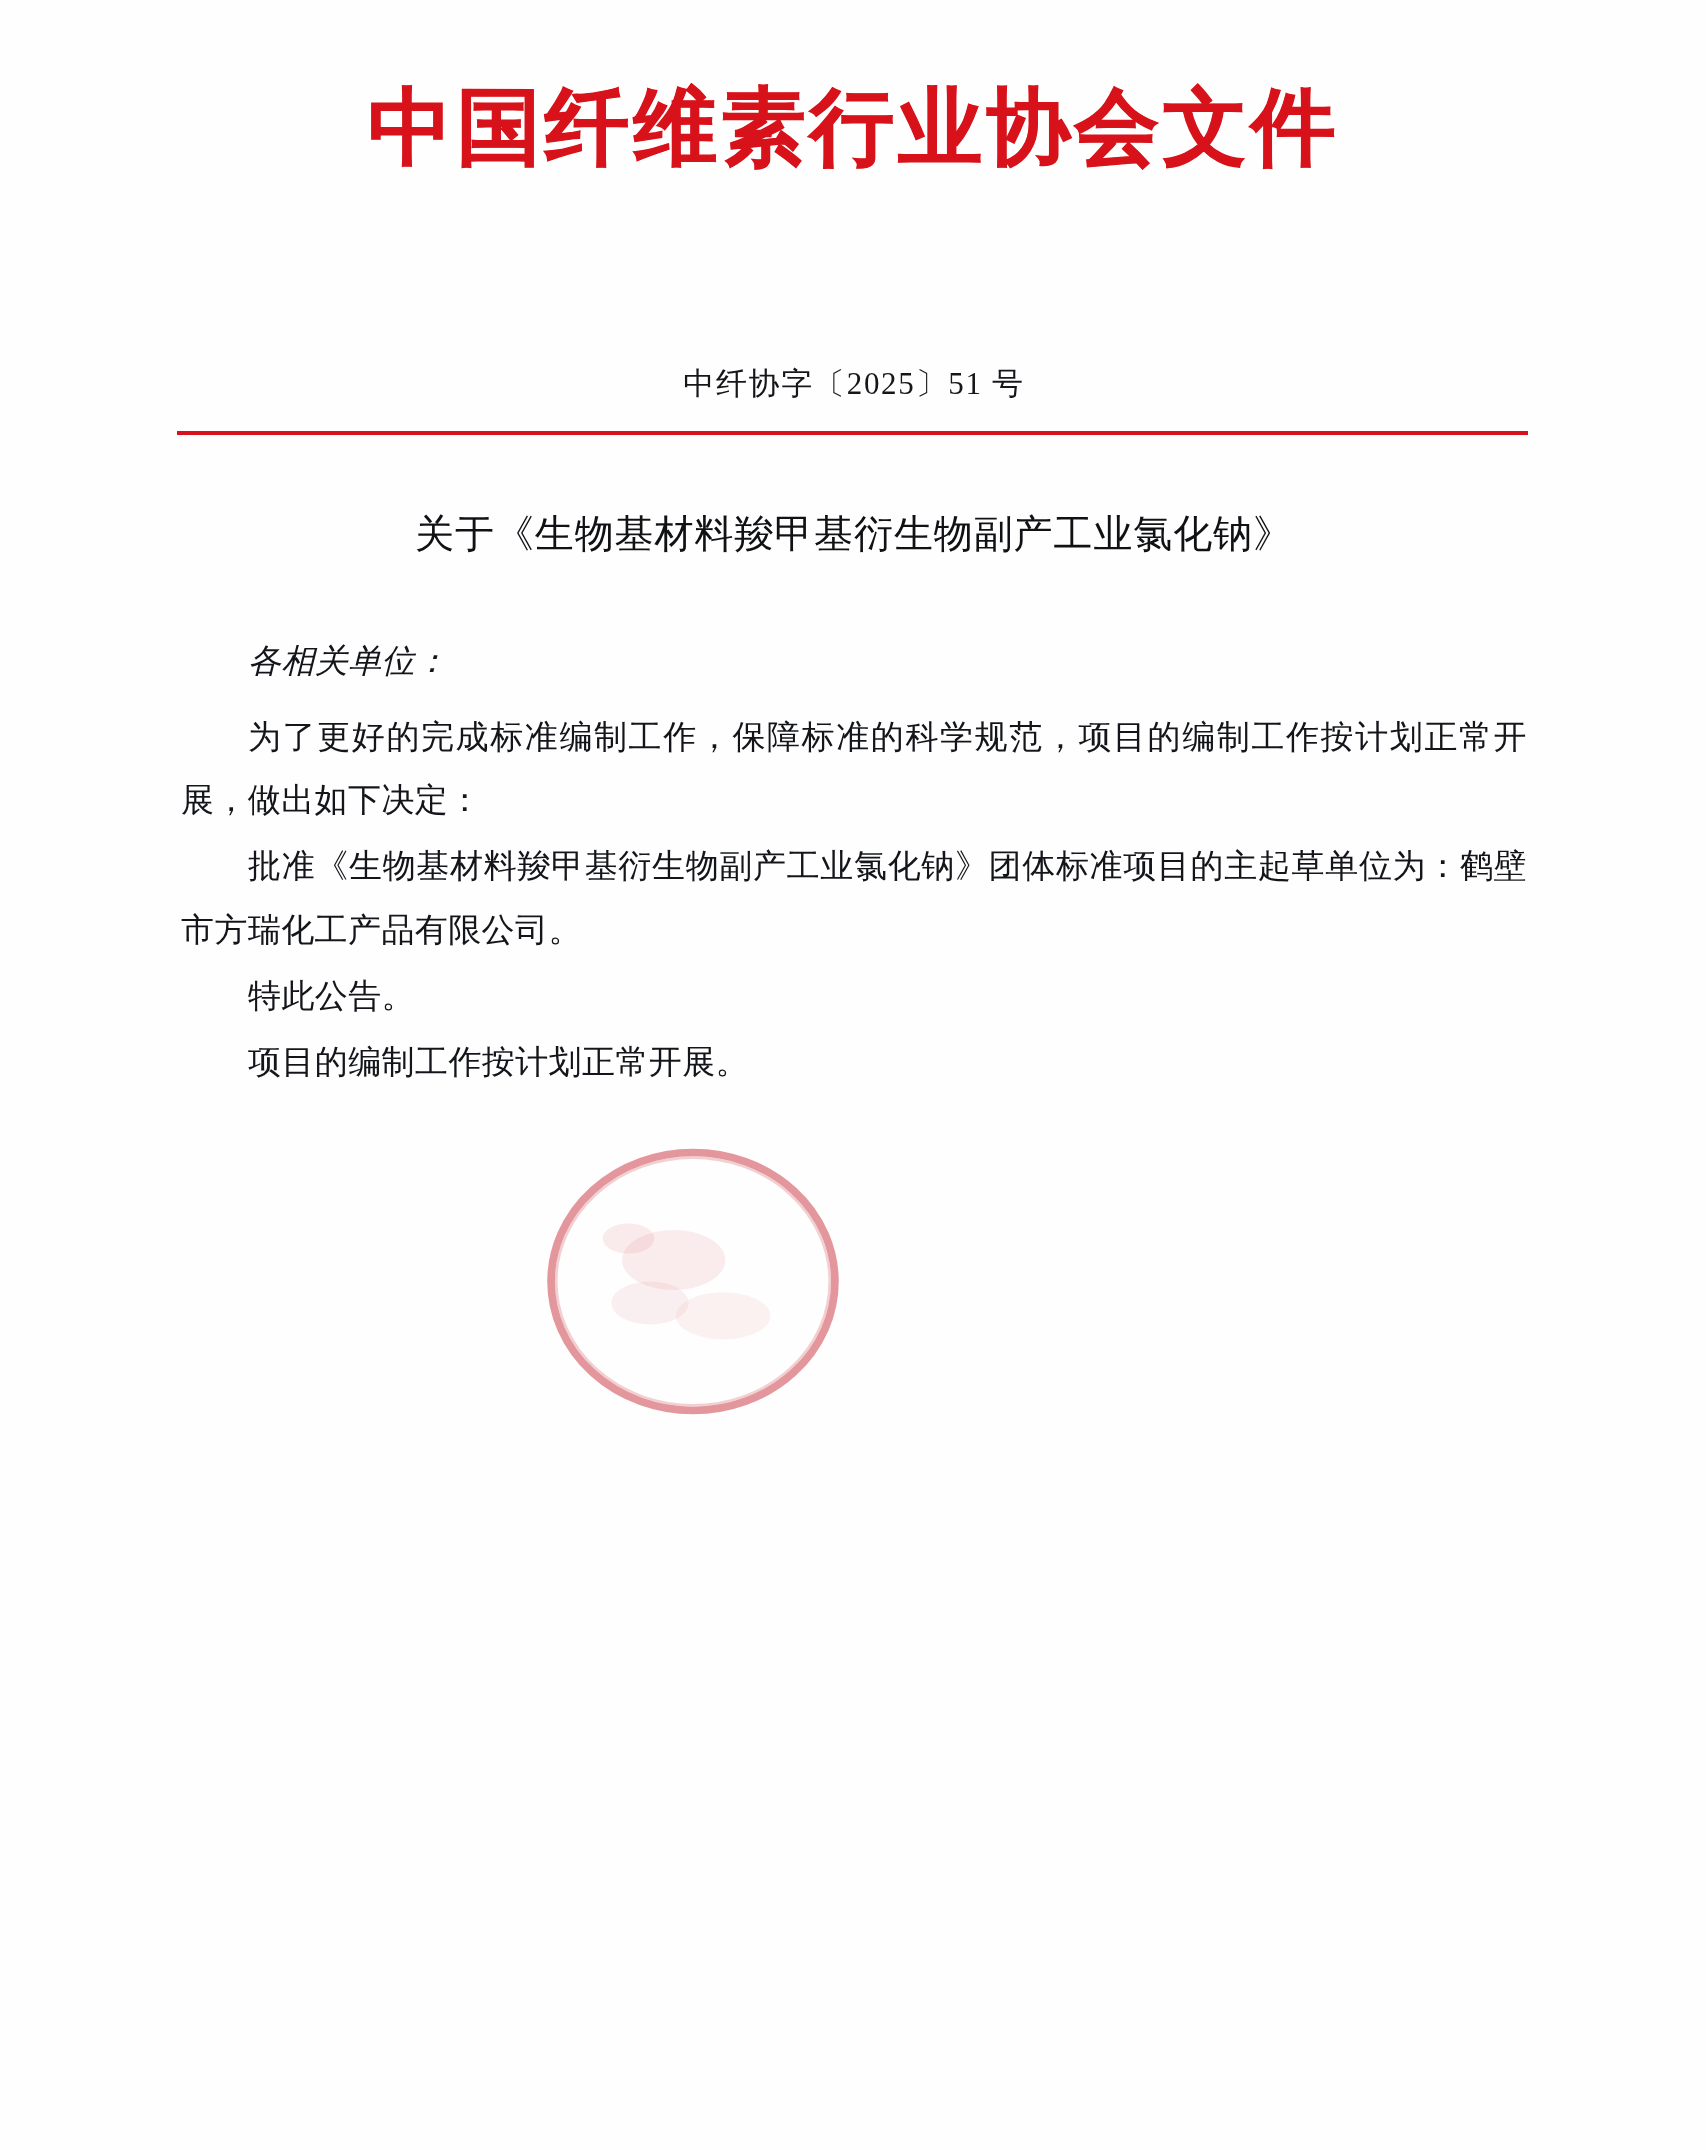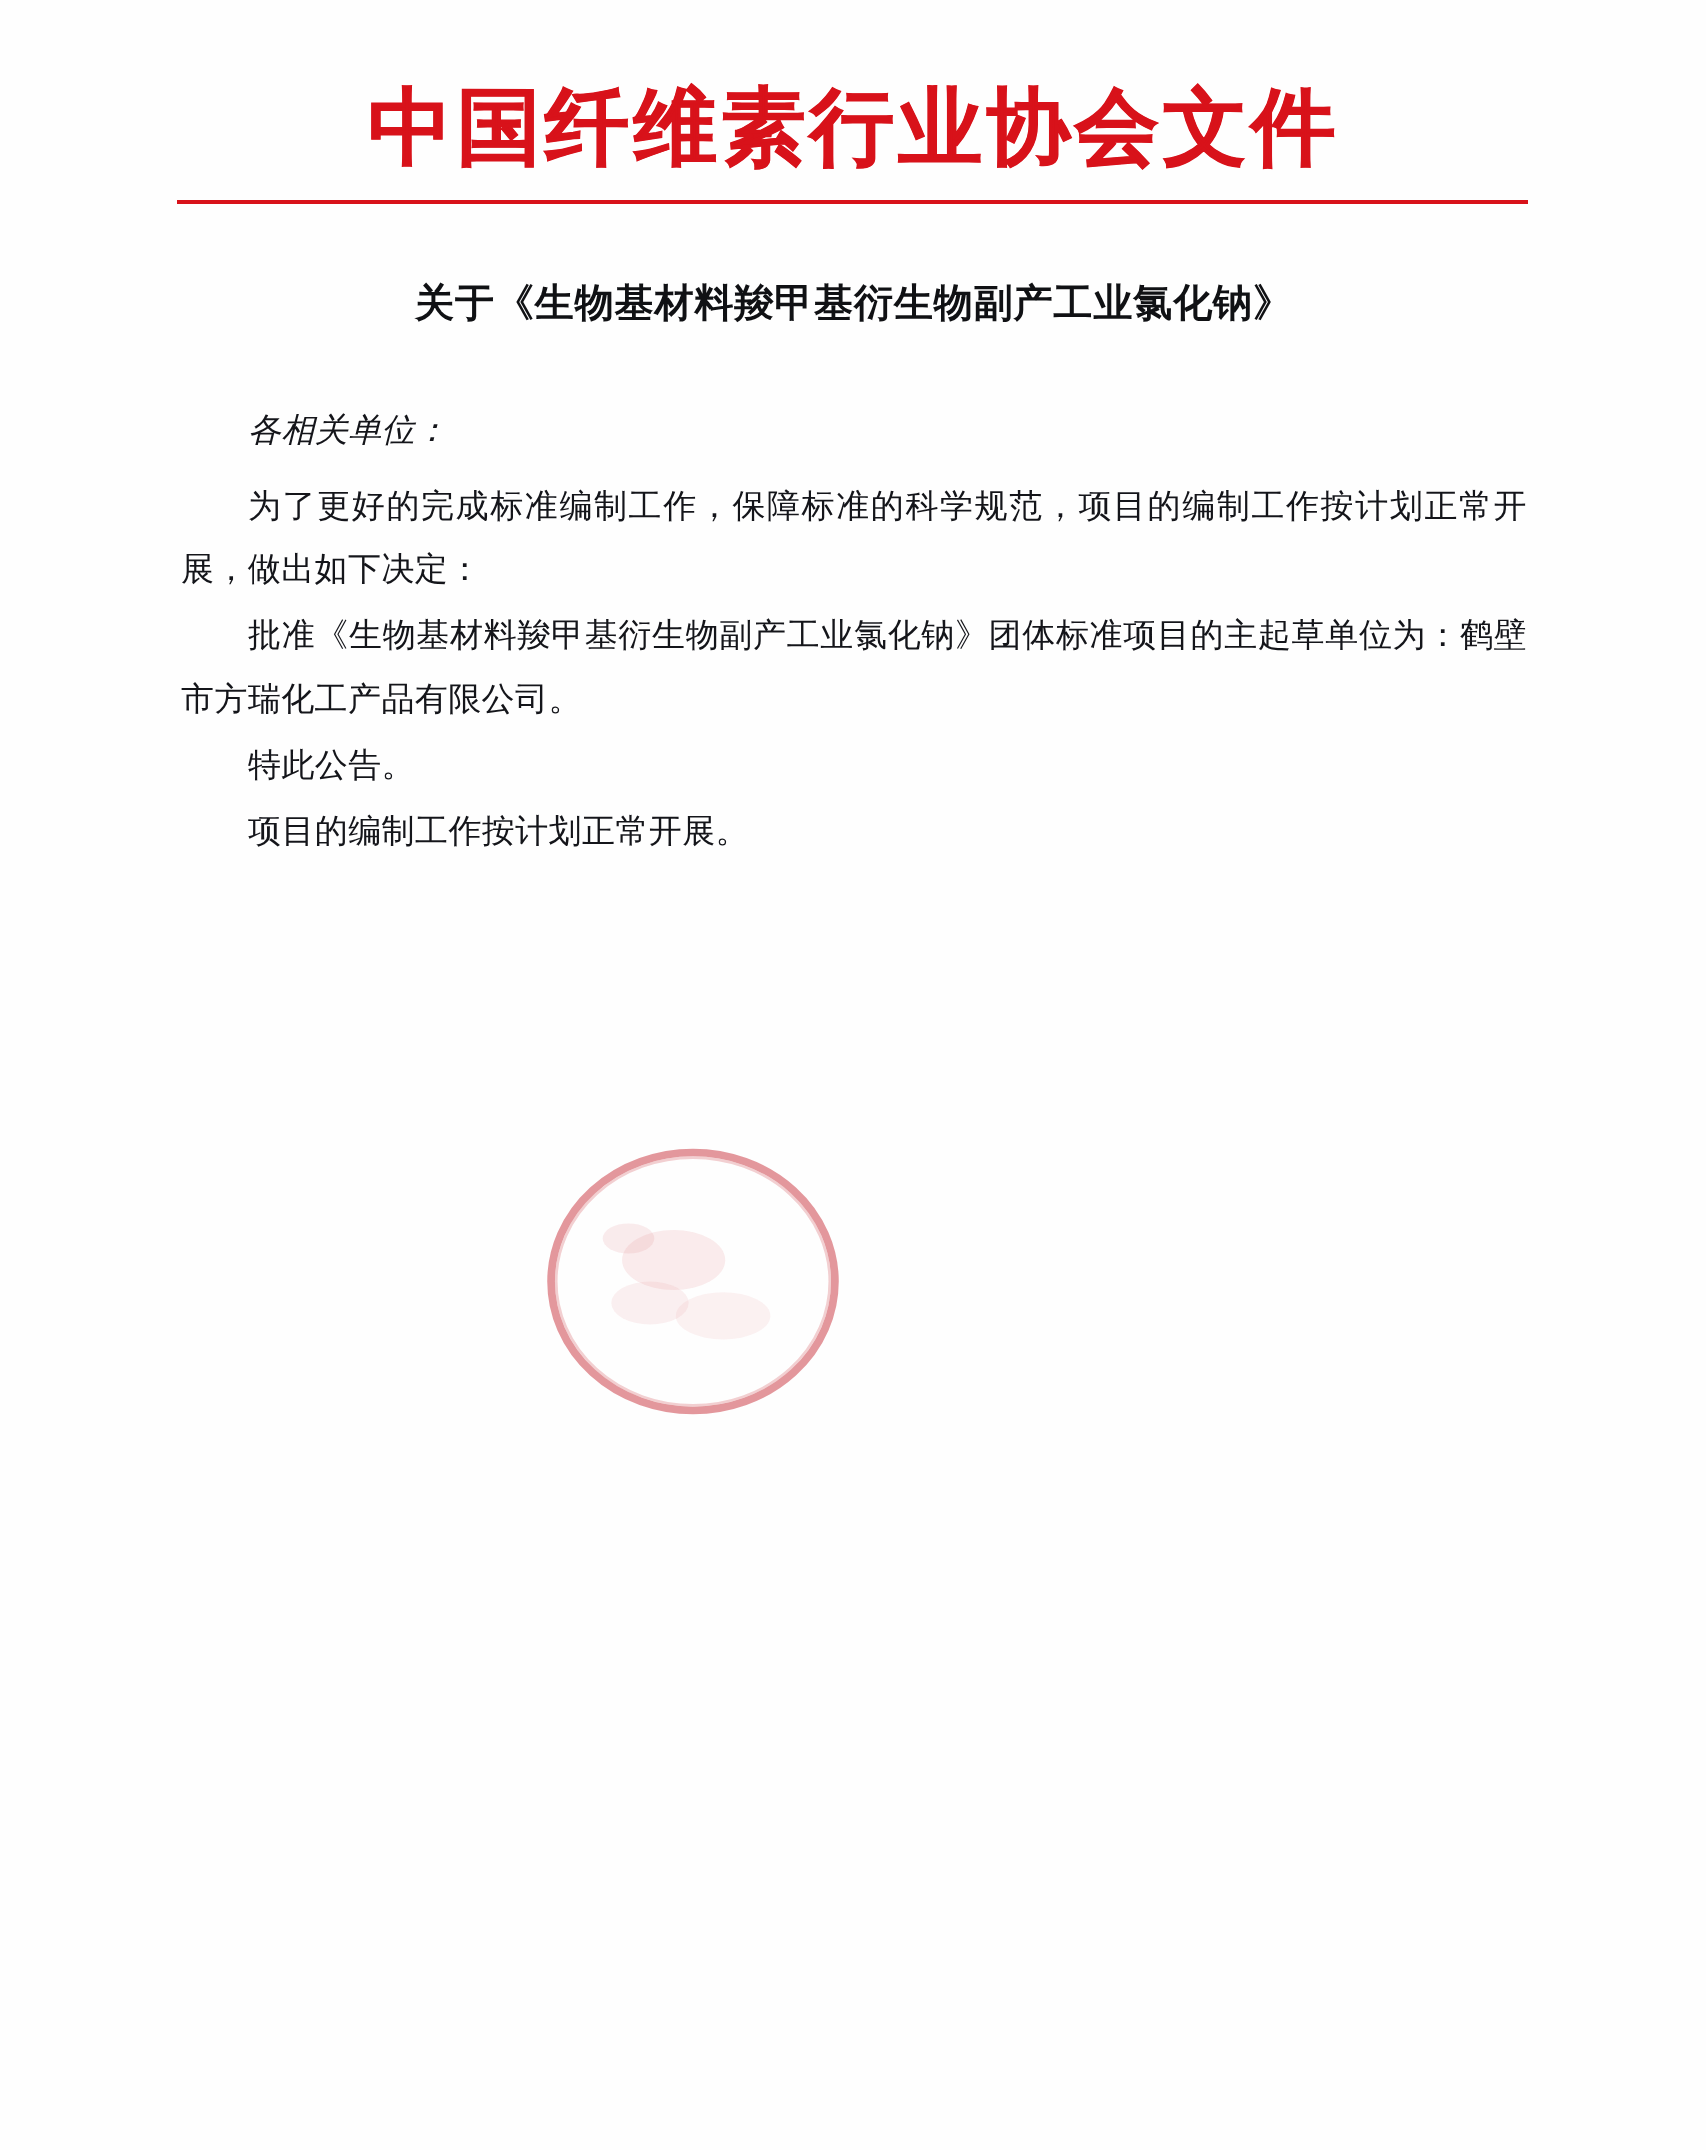--- a/index.html
+++ b/index.html
@@ -61,21 +61,21 @@
     width: 1351px;
     height: 3.9px;
     background: #d8121a;
   }
 
   
   .doc-title {
     margin-top: 69px;
     text-align: center;
     font-size: 39px;
-    font-weight: bold;
+    font-weight: normal;
     line-height: 1.55;
     letter-spacing: 0.9px;
     color: #101114;
   }
   .doc-title .l2 {
     display: block;
   }
 
   
   .body-block {
@@ -111,20 +111,23 @@
 </head>
 <body>
 
 <div class="page">
   <div class="doc-inner">
 
     <div class="masthead">
       <div class="masthead-title">中国纤维素行业协会文件</div>
     </div>
 
+    <div class="docnum-wrap">
+      <span class="docnum">中纤协字〔2025〕51 号</span>
+    </div>
 
     <div class="red-rule"></div>
 
     <div class="doc-title">
       <span class="l1">关于《生物基材料羧甲基衍生物副产工业氯化钠》</span>
     </div>
 
     <div class="body-block">
       <p class="para salutation">各相关单位：</p>
       <p class="para">为了更好的完成标准编制工作，保障标准的科学规范，项目的编制工作按计划正常开展，做出如下决定：</p>

